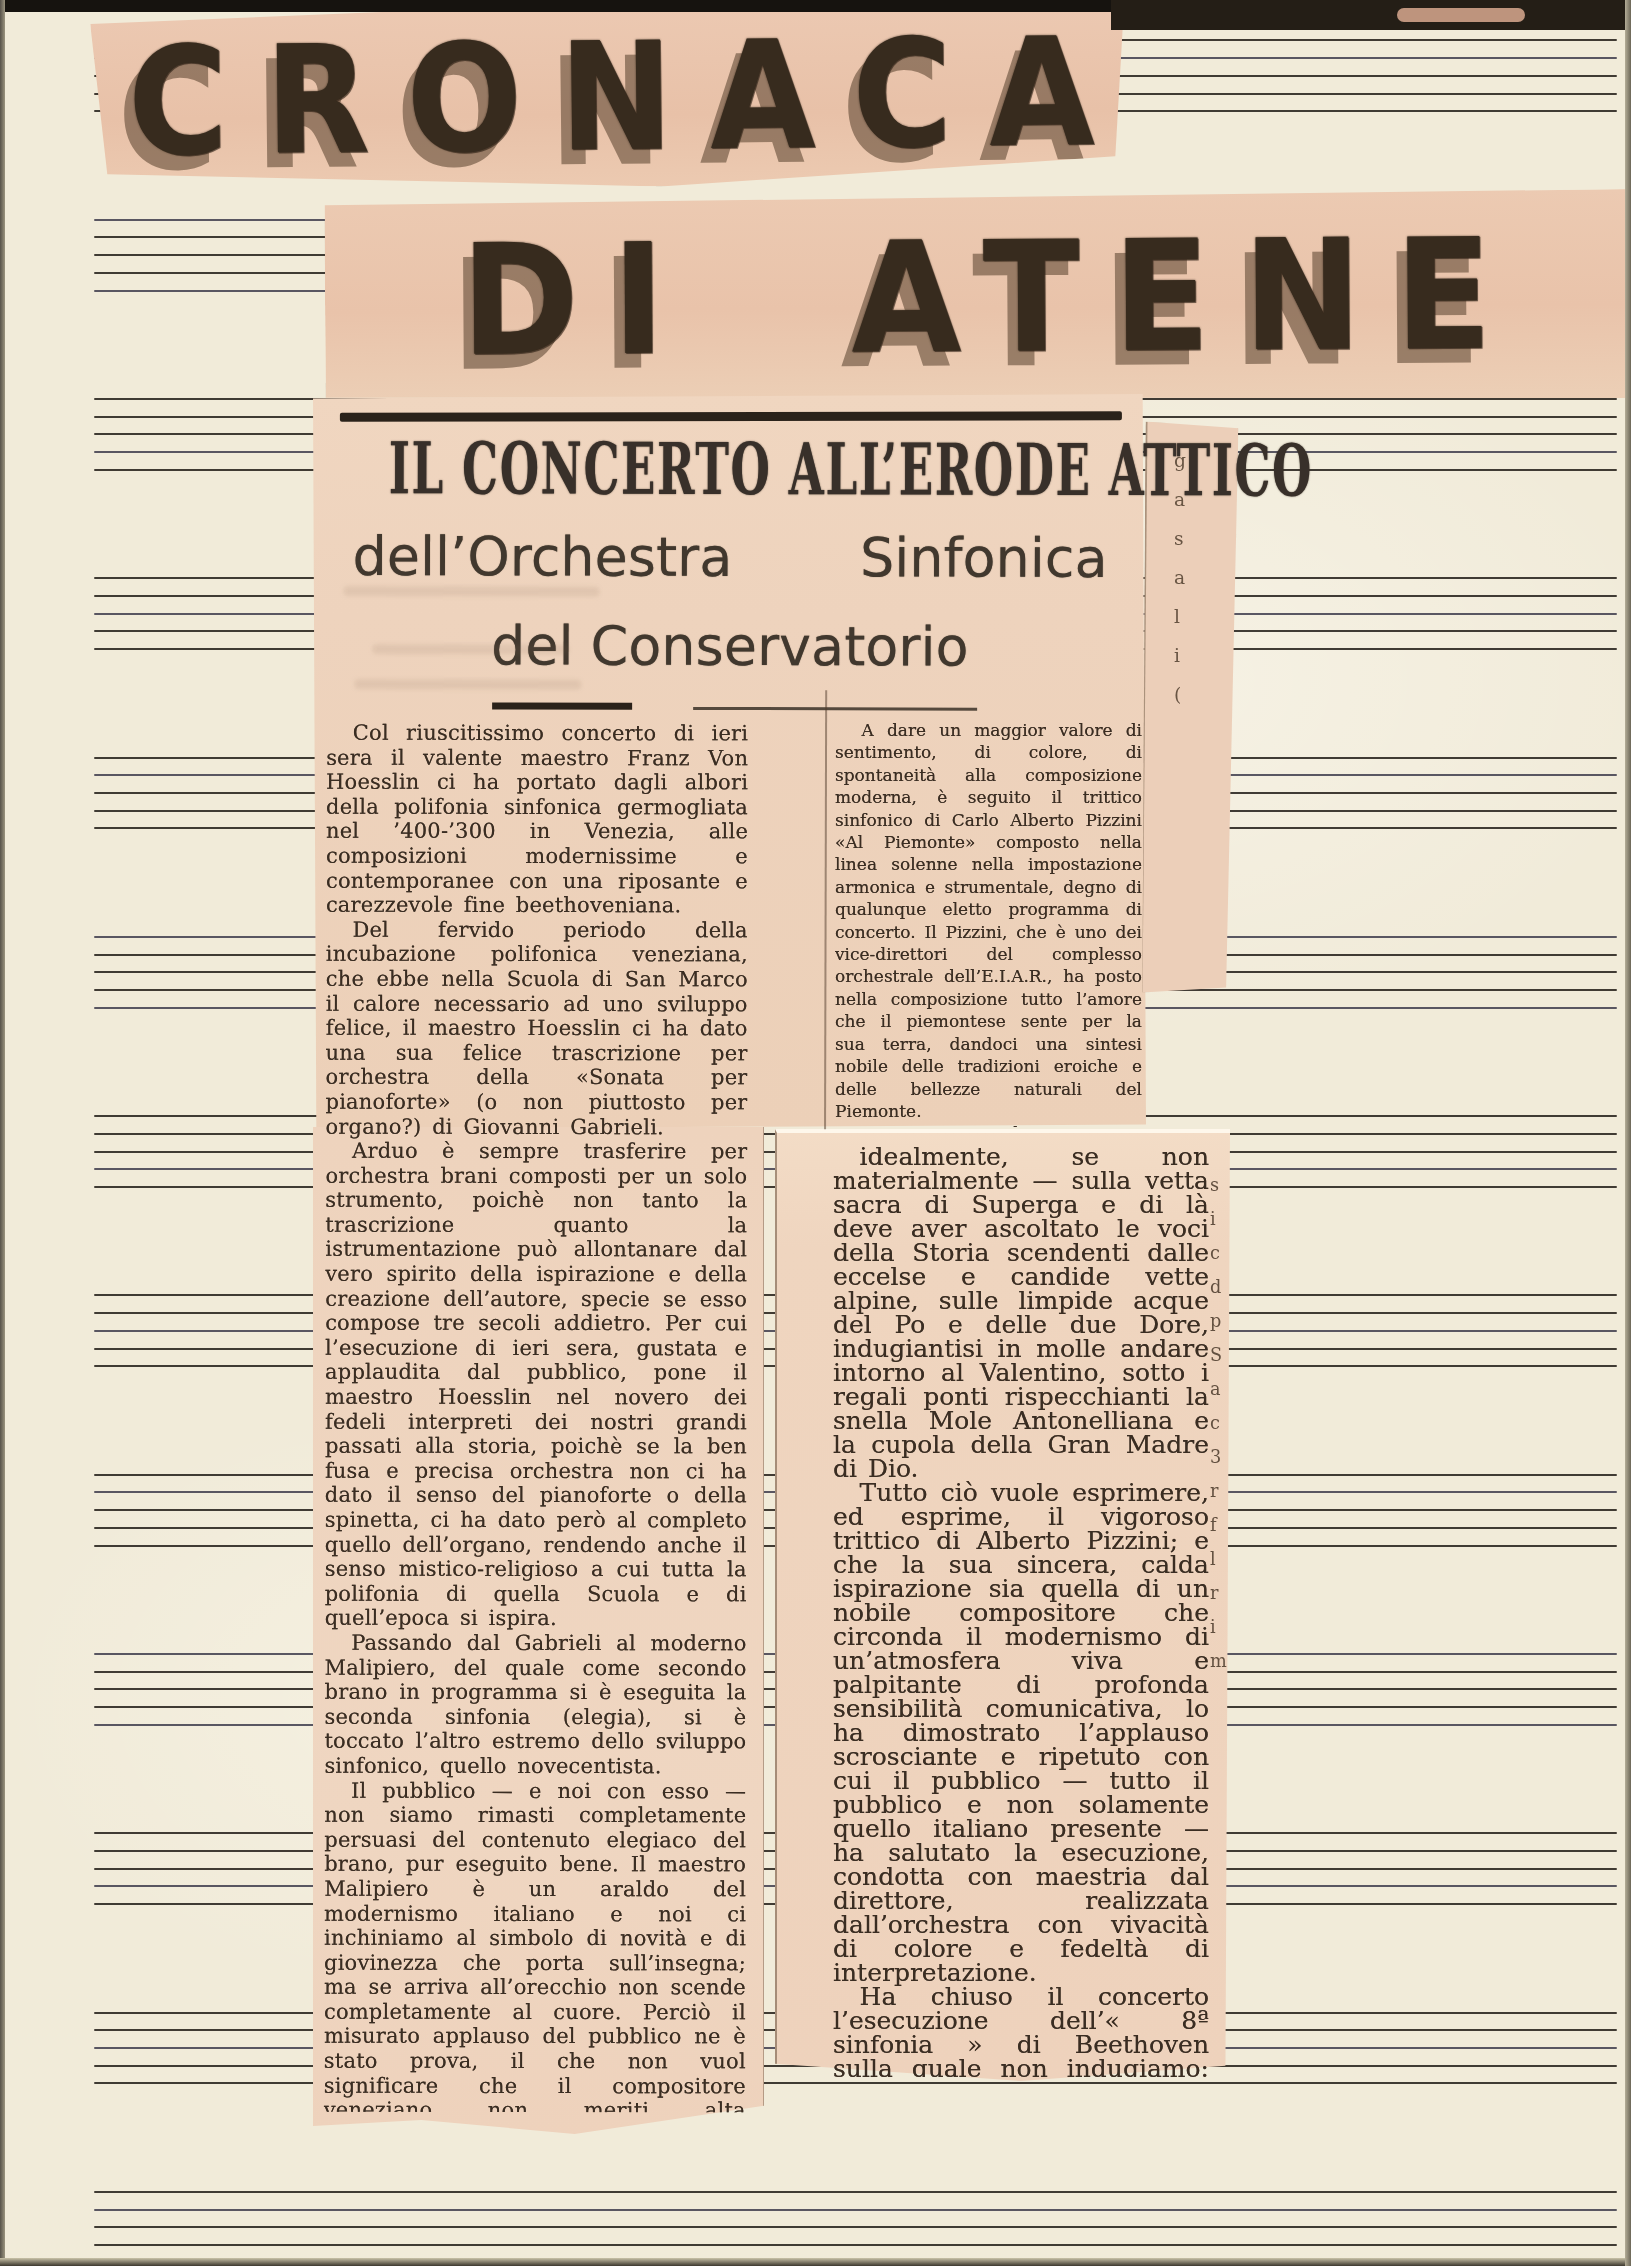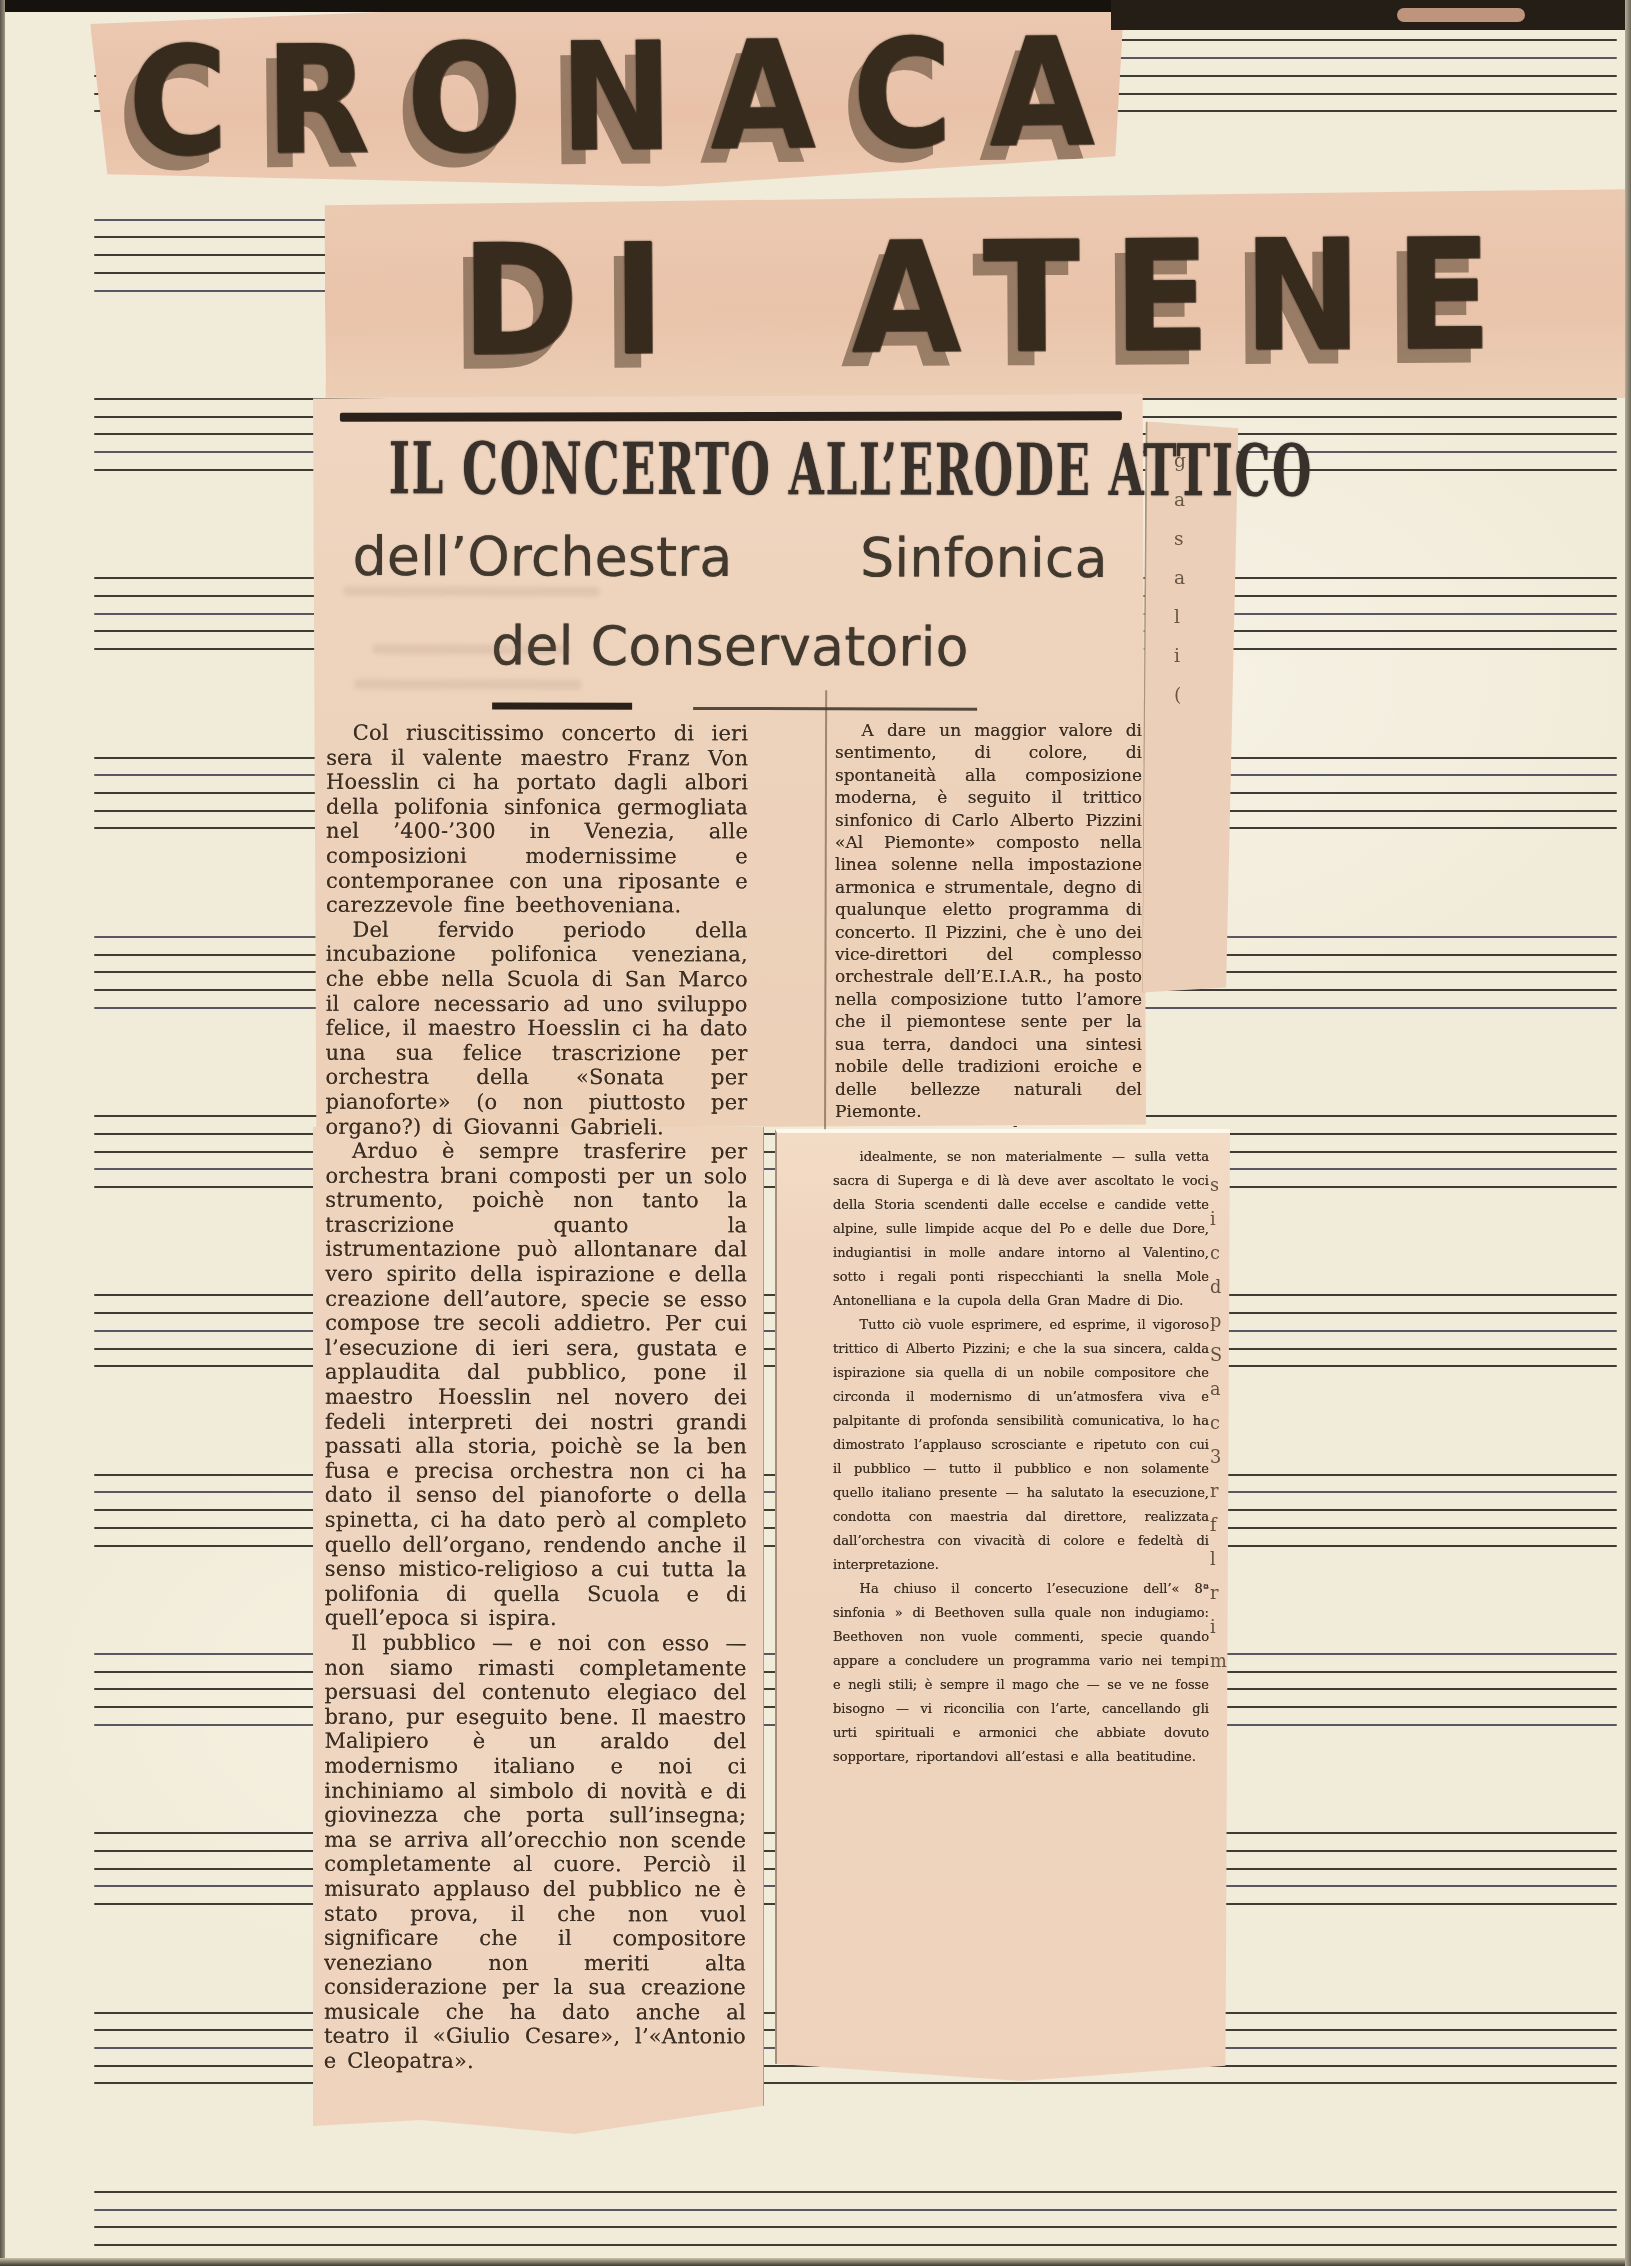--- a/index.html
+++ b/index.html
@@ -83,21 +83,21 @@
   
   .bodycol{position:absolute;z-index:6;color:#3a2d22;text-align:justify;
     font-family:"DejaVu Serif", serif;
     text-shadow:0 0 0.6px rgba(58,46,36,.75);overflow:hidden;}
   .bodycol p{margin:0;text-indent:26.6px;}
   #col-left{left:325px;top:721px;width:422px;height:1391px;
     font-size:21px;line-height:24.6px;word-spacing:3.9px;letter-spacing:0.2px;transform:rotate(0.1deg);}
   #col-right-upper{left:835px;top:719px;width:307px;height:408px;
     font-size:17px;line-height:22.4px;word-spacing:2.5px;}
   #col-right-lower{left:833px;top:1145px;width:376px;height:932px;
-    font-size:13px;line-height:24px;word-spacing:3px;}
+    font-size:25px;line-height:24px;word-spacing:3px;}
   
   .fragv{position:absolute;z-index:7;font-family:"DejaVu Serif", serif;color:#52402f;opacity:.85;}
   #frag-upper{left:1174px;top:441px;font-size:18.7px;line-height:39px;}
   #frag-lower{left:1210px;top:1168px;font-size:17.7px;line-height:34px;color:#4a392a;}
   .fragv span{display:block;}
 </style>
 </head>
 <body>
 
 <div id="page">
@@ -199,20 +199,21 @@
     <div class="ghost" style="left:41px;top:286px;width:227px;"></div>
     <div id="rule-short-thick"></div>
     <div id="rule-thin-right"></div>
     <div id="col-divider-upper"></div>
   </div>
 
   <div id="col-left" class="bodycol">
     <p>Col riuscitissimo concerto di ieri sera il valente maestro Franz Von Hoesslin ci ha portato dagli albori della polifonia sinfonica germogliata nel ’400-’300 in Venezia, alle composizioni modernissime e contemporanee con una riposante e carezzevole fine beethoveniana.</p>
     <p>Del fervido periodo della incubazione polifonica veneziana, che ebbe nella Scuola di San Marco il calore necessario ad uno sviluppo felice, il maestro Hoesslin ci ha dato una sua felice trascrizione per orchestra della «Sonata per pianoforte» (o non piuttosto per organo?) di Giovanni Gabrieli.</p>
     <p>Arduo è sempre trasferire per orchestra brani composti per un solo strumento, poichè non tanto la trascrizione quanto la istrumentazione può allontanare dal vero spirito della ispirazione e della creazione dell’autore, specie se esso compose tre secoli addietro. Per cui l’esecuzione di ieri sera, gustata e applaudita dal pubblico, pone il maestro Hoesslin nel novero dei fedeli interpreti dei nostri grandi passati alla storia, poichè se la ben fusa e precisa orchestra non ci ha dato il senso del pianoforte o della spinetta, ci ha dato però al completo quello dell’organo, rendendo anche il senso mistico-religioso a cui tutta la polifonia di quella Scuola e di quell’epoca si ispira.</p>
+    <p>Passando dal Gabrieli al moderno Malipiero, del quale come secondo brano in programma si è eseguita la seconda sinfonia (elegia), si è toccato l’altro estremo dello sviluppo sinfonico, quello novecentista.</p>
     <p>Il pubblico — e noi con esso — non siamo rimasti completamente persuasi del contenuto elegiaco del brano, pur eseguito bene. Il maestro Malipiero è un araldo del modernismo italiano e noi ci inchiniamo al simbolo di novità e di giovinezza che porta sull’insegna; ma se arriva all’orecchio non scende completamente al cuore. Perciò il misurato applauso del pubblico ne è stato prova, il che non vuol significare che il compositore veneziano non meriti alta considerazione per la sua creazione musicale che ha dato anche al teatro il «Giulio Cesare», l’«Antonio e Cleopatra».</p>
   </div>
 
   <div id="col-right-upper" class="bodycol">
     <p>A dare un maggior valore di sentimento, di colore, di spontaneità alla composizione moderna, è seguito il trittico sinfonico di Carlo Alberto Pizzini «Al Piemonte» composto nella linea solenne nella impostazione armonica e strumentale, degno di qualunque eletto programma di concerto. Il Pizzini, che è uno dei vice-direttori del complesso orchestrale dell’E.I.A.R., ha posto nella composizione tutto l’amore che il piemontese sente per la sua terra, dandoci una sintesi nobile delle tradizioni eroiche e delle bellezze naturali del Piemonte.</p>
     <p>Per comporre il suo trittico egli deve essersi posto — almeno</p>
   </div>
 
   <div id="col-right-lower" class="bodycol">
     <p>idealmente, se non materialmente — sulla vetta sacra di Superga e di là deve aver ascoltato le voci della Storia scendenti dalle eccelse e candide vette alpine, sulle limpide acque del Po e delle due Dore, indugiantisi in molle andare intorno al Valentino, sotto i regali ponti rispecchianti la snella Mole Antonelliana e la cupola della Gran Madre di Dio.</p>

